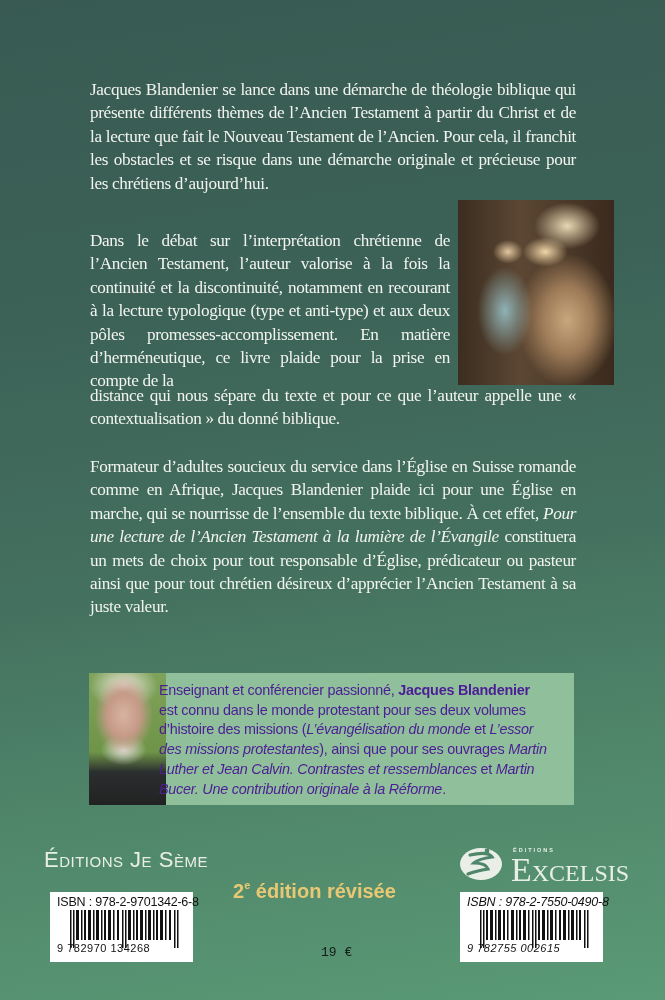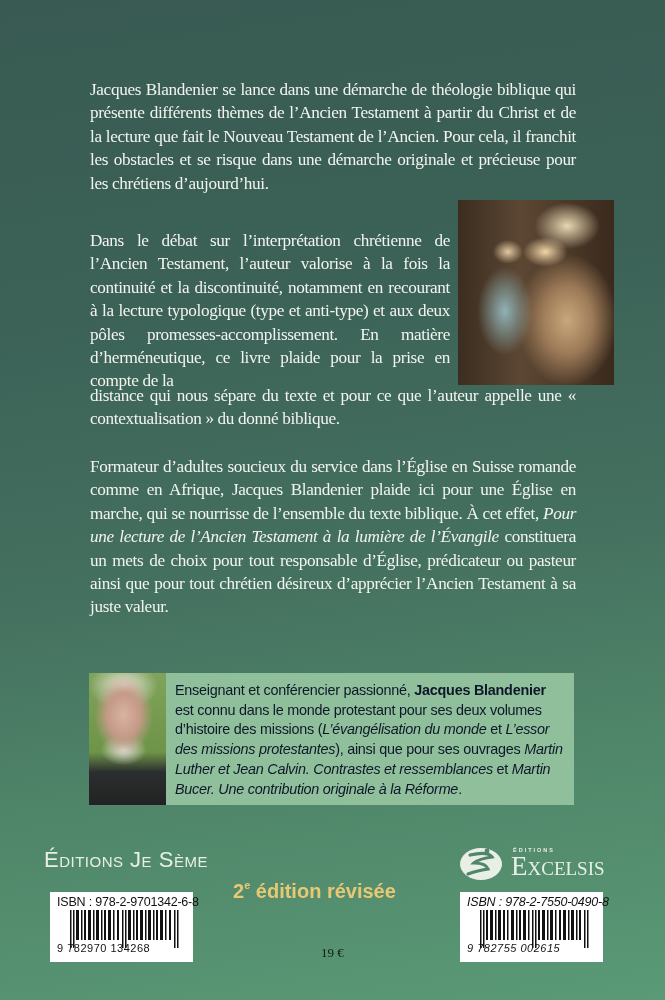--- a/index.html
+++ b/index.html
@@ -35,42 +35,42 @@
   }
   .portrait {
     position:absolute; left:0; top:0; width:77px; height:132px;
     background:
       radial-gradient(ellipse 38% 30% at 45% 32%, #d8b3a1 0%, #c59a87 55%, rgba(197,154,135,0) 100%),
       radial-gradient(ellipse 45% 18% at 45% 10%, #ece6df 0%, rgba(236,230,223,0) 100%),
       radial-gradient(ellipse 30% 12% at 45% 58%, #e4e0dc 0%, rgba(228,224,220,0) 100%),
       linear-gradient(180deg, #7fa35a 0%, #6e9448 60%, #2b2e2f 75%, #222 100%);
   }
   .bio-text {
-    position:absolute; left:86px; top:8px; width:392px;
-    font-size:14.4px; line-height:19.7px; color:#0f172a;
+    position:absolute; left:70px; top:8px; width:392px;
+    font-size:14.4px; line-height:19.7px; color:#4c1d95;
     letter-spacing:-0.25px; text-align:left;
   }
   .bio-text b { font-weight:bold; }
   .publisher-left {
     position:absolute; left:44px; top:847px;
     font-family:Liberation Sans, sans-serif;
     font-size:22px; color:#e9efe6; letter-spacing:0.5px; font-variant:small-caps;
   }
   .publisher-right {
     position:absolute; left:458px; top:843px; height:40px;
   }
   .excelsis-icon { position:absolute; left:0; top:0; width:46px; height:40px; }
   .excelsis-small {
     position:absolute; left:55px; top:4px; font-size:5.5px; letter-spacing:2px;
     color:#e9efe6; font-weight:bold;
   }
   .excelsis-name {
     position:absolute; left:53px; top:8px;
     font-family:"Liberation Serif", "DejaVu Serif", serif;
-    font-size:27px; color:#e9efe6; font-variant:small-caps; white-space:nowrap;
+    font-size:34px; color:#e9efe6; font-variant:small-caps; white-space:nowrap;
   }
   .isbn-box {
     position:absolute; background:#fff; width:143px; height:70px;
   }
   #isbn-left { left:50px; top:892px; }
   #isbn-right { left:460px; top:892px;font-style:italic; }
   .isbn-label {
     position:absolute; left:7px; top:3px; font-size:12.5px; color:#111;
     font-stretch:condensed; letter-spacing:-0.2px; white-space:nowrap;
   }
@@ -81,21 +81,21 @@
     position:absolute; left:7px; top:50px; font-size:11px; color:#111; white-space:nowrap;
     background:transparent; letter-spacing:0.5px;
   }
   .edition {
     position:absolute; left:233px; top:880px;
     font-size:20px; font-weight:bold; color:#e9c874; white-space:nowrap;
   }
   .edition sup { font-size:11px; vertical-align:top; position:relative; top:-1px; }
   .price {
     position:absolute; left:321px; top:945px; font-size:13px; color:#141d18;
-    font-family:Liberation Serif, serif;
+    font-family:Liberation Mono, monospace;
   }
 </style>
 </head>
 <body>
 
 <div id="p1" class="para">Jacques Blandenier se lance dans une démarche de théologie biblique qui présente différents thèmes de l’Ancien Testament à partir du Christ et de la lecture que fait le Nouveau Testament de l’Ancien. Pour cela, il franchit les obstacles et se risque dans une démarche originale et précieuse pour les chrétiens d’aujourd’hui.</div>
 
 <div id="p2" class="para">Dans le débat sur l’interprétation chrétienne de l’Ancien Testament, l’auteur valorise à la fois la continuité et la discontinuité, notamment en recourant à la lecture typologique (type et anti-type) et aux deux pôles promesses-accomplissement. En matière d’herméneutique, ce livre plaide pour la prise en compte de la</div>
 <div id="p2b" class="para">distance qui nous sépare du texte et pour ce que l’auteur appelle une « contextualisation » du donné biblique.</div>
 

